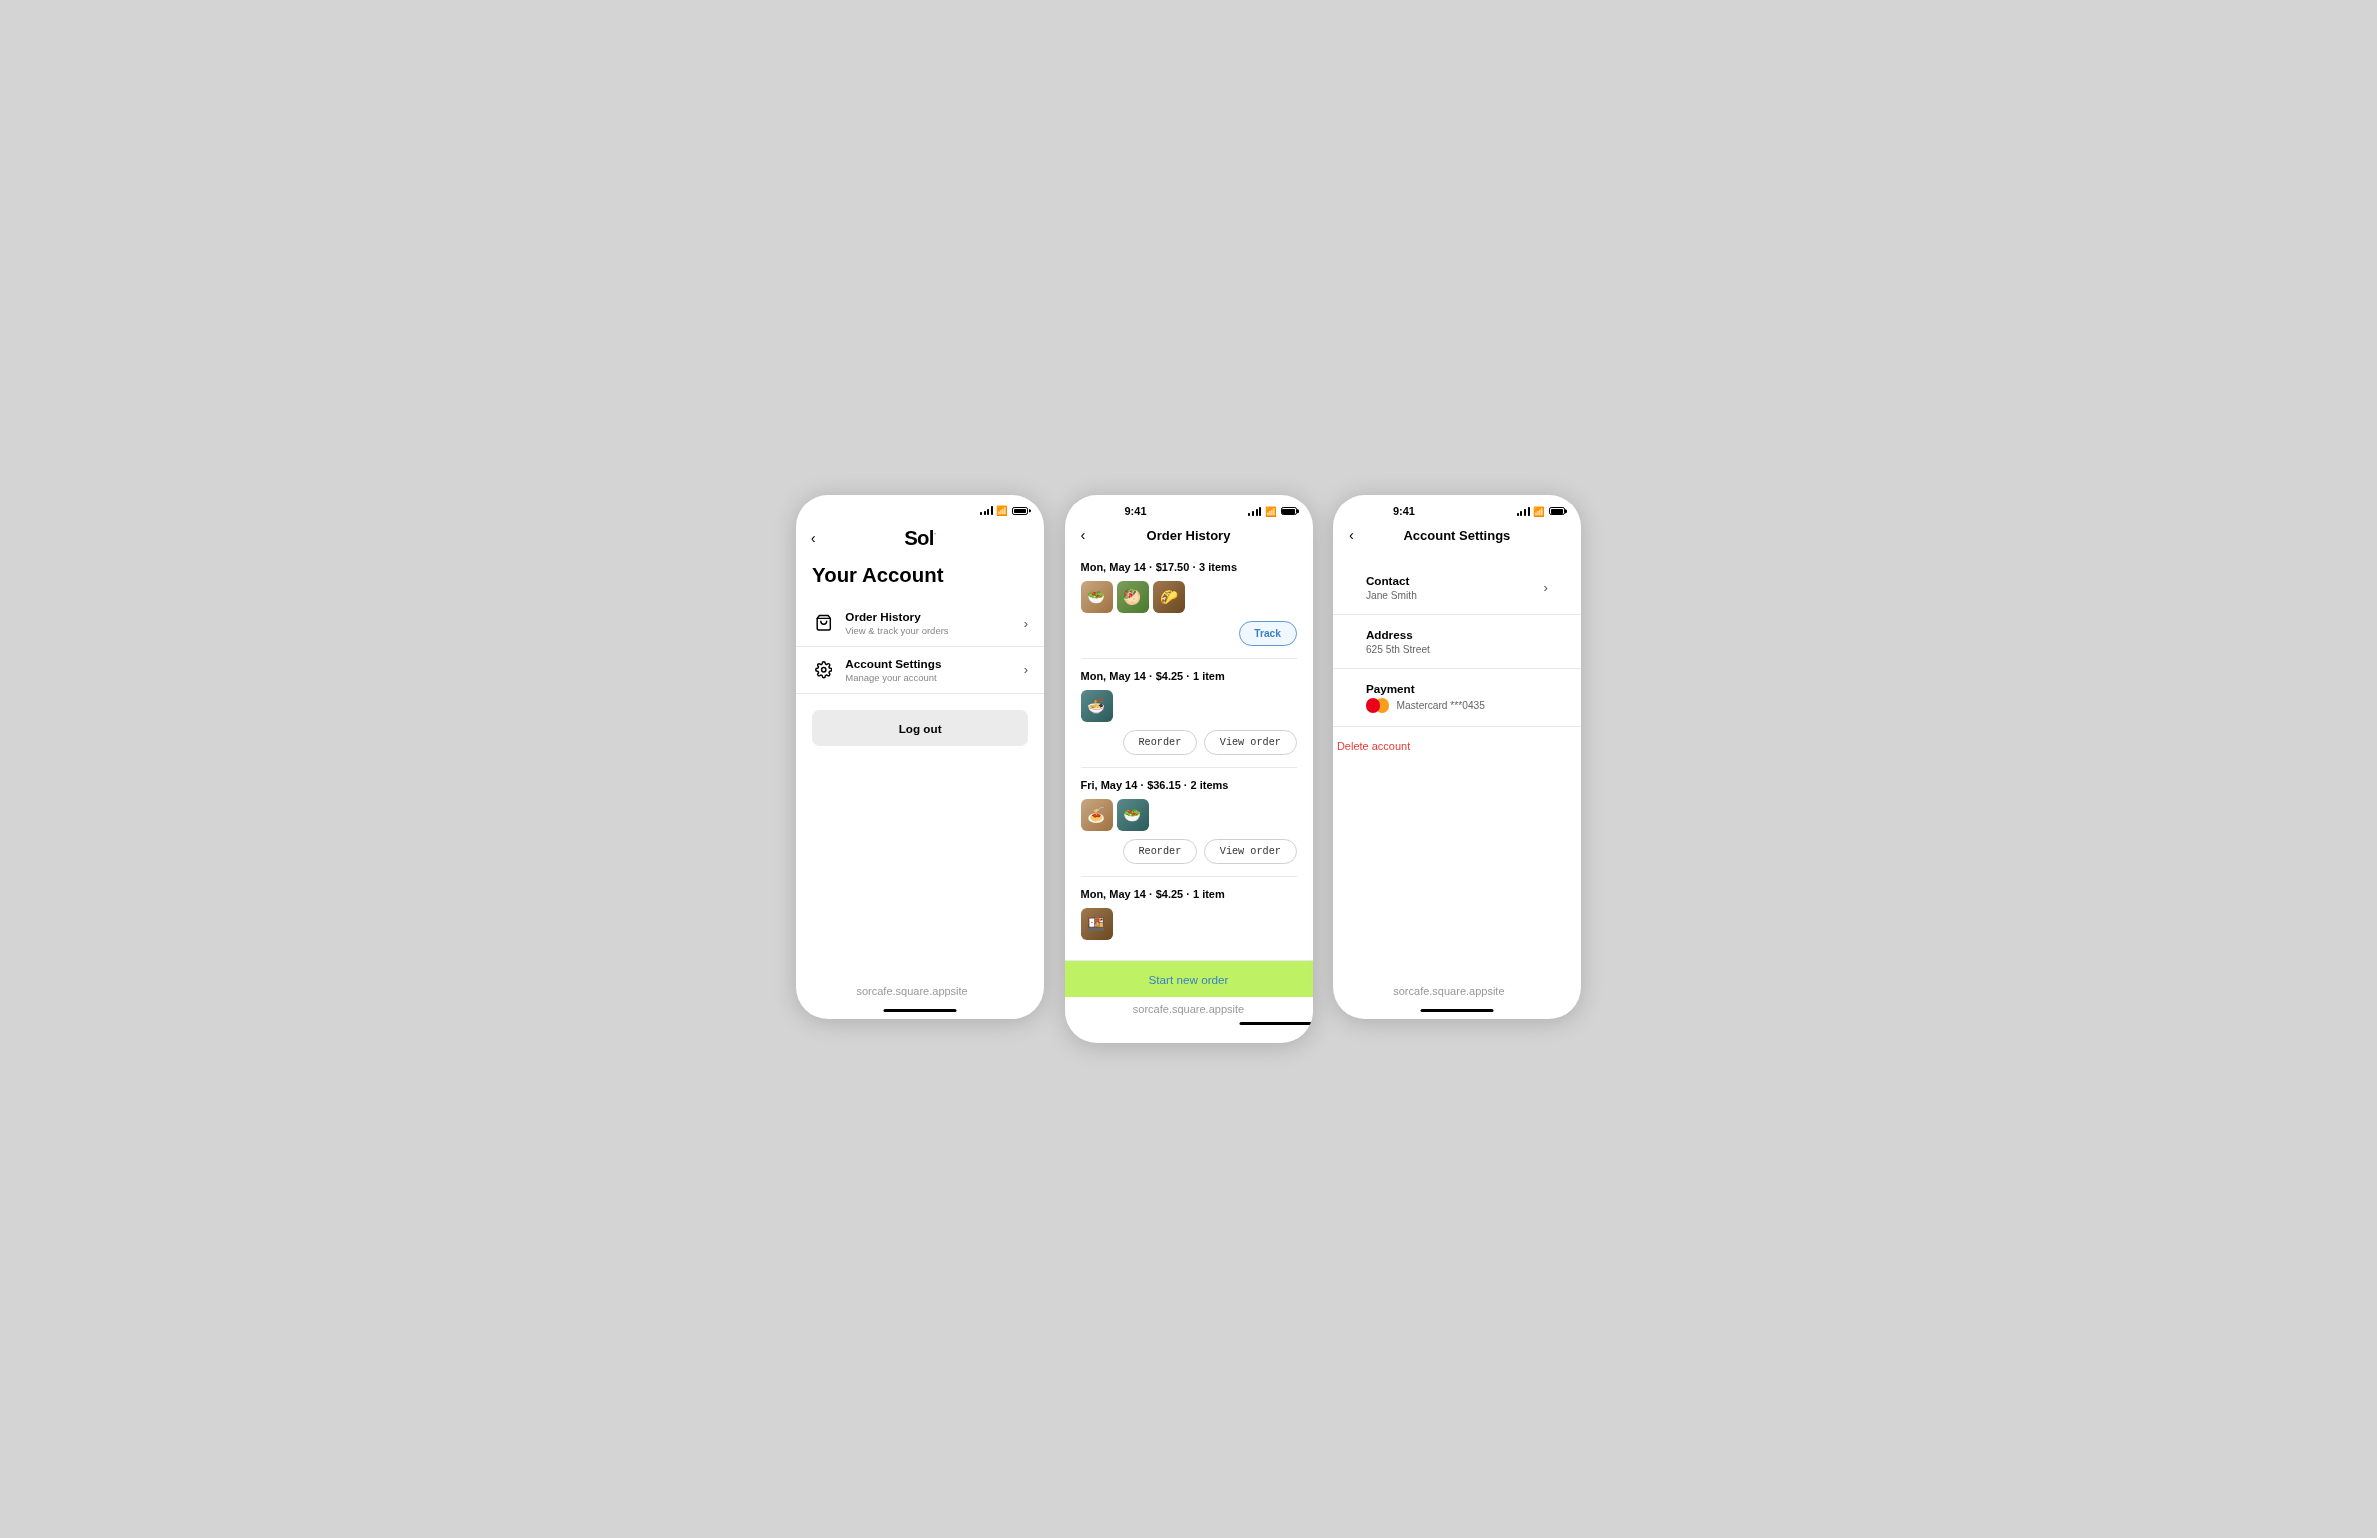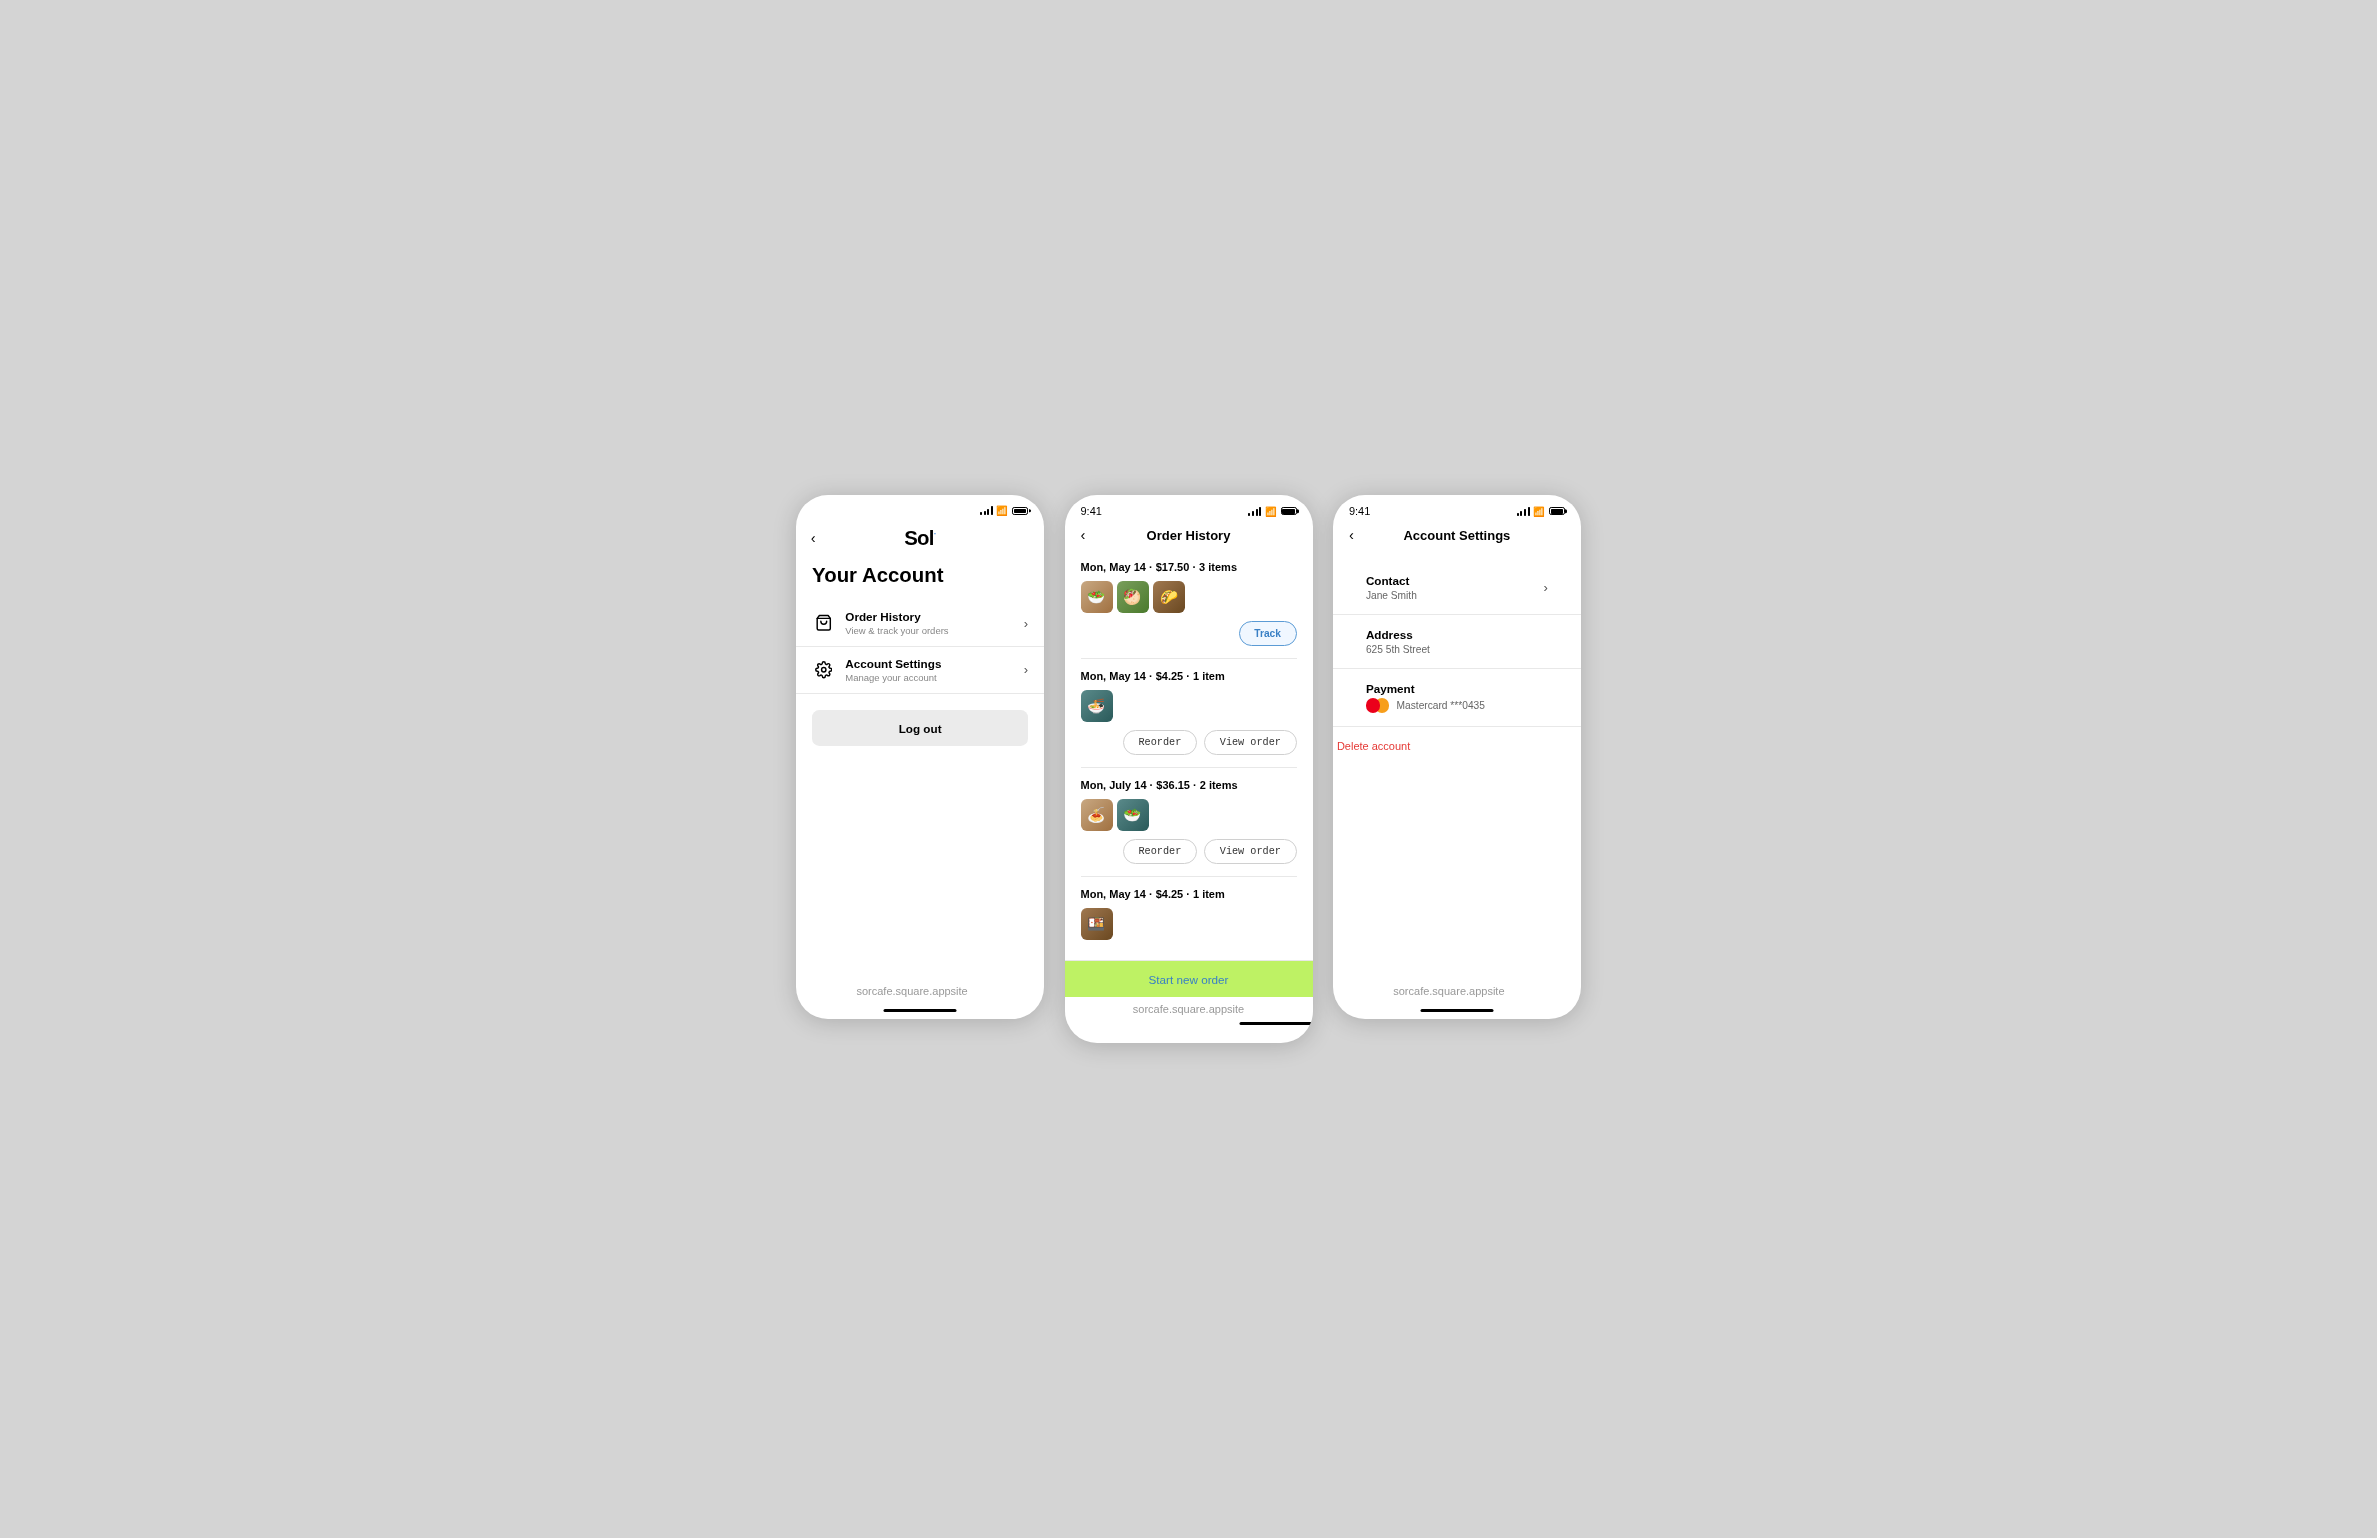--- a/index.html
+++ b/index.html
@@ -36,22 +36,23 @@
     .status-bar {
       display: flex;
       justify-content: space-between;
       align-items: center;
       padding: 10.2px 16px 2.9px 16px;
       font-size: 9.5px;
       font-weight: 600;
     }
 
     .status-bar .time {
-      font-weight: 400;
+      font-weight: 700;
       font-size: 11px;
+      margin-left: 44px;
     }
 
     .status-icons {
       display: flex;
       align-items: center;
       gap: 3.6px;
     }
 
     .signal-bars {
       display: flex;
@@ -508,21 +509,21 @@
             <div class="order-img-food teal">🍜</div>
           </div>
         </div>
         <div class="order-actions">
           <button class="action-btn">Reorder</button>
           <button class="action-btn">View order</button>
         </div>
       </div>
 
       <div class="order-item">
-        <div class="order-date-amount">Mon, July 14 · $36.15 · 2 items</div>
+        <div class="order-date-amount">Fri, May 14 · $36.15 · 2 items</div>
         <div class="order-images">
           <div class="order-img">
             <div class="order-img-food">🍝</div>
           </div>
           <div class="order-img">
             <div class="order-img-food teal">🥗</div>
           </div>
         </div>
         <div class="order-actions">
           <button class="action-btn">Reorder</button>

